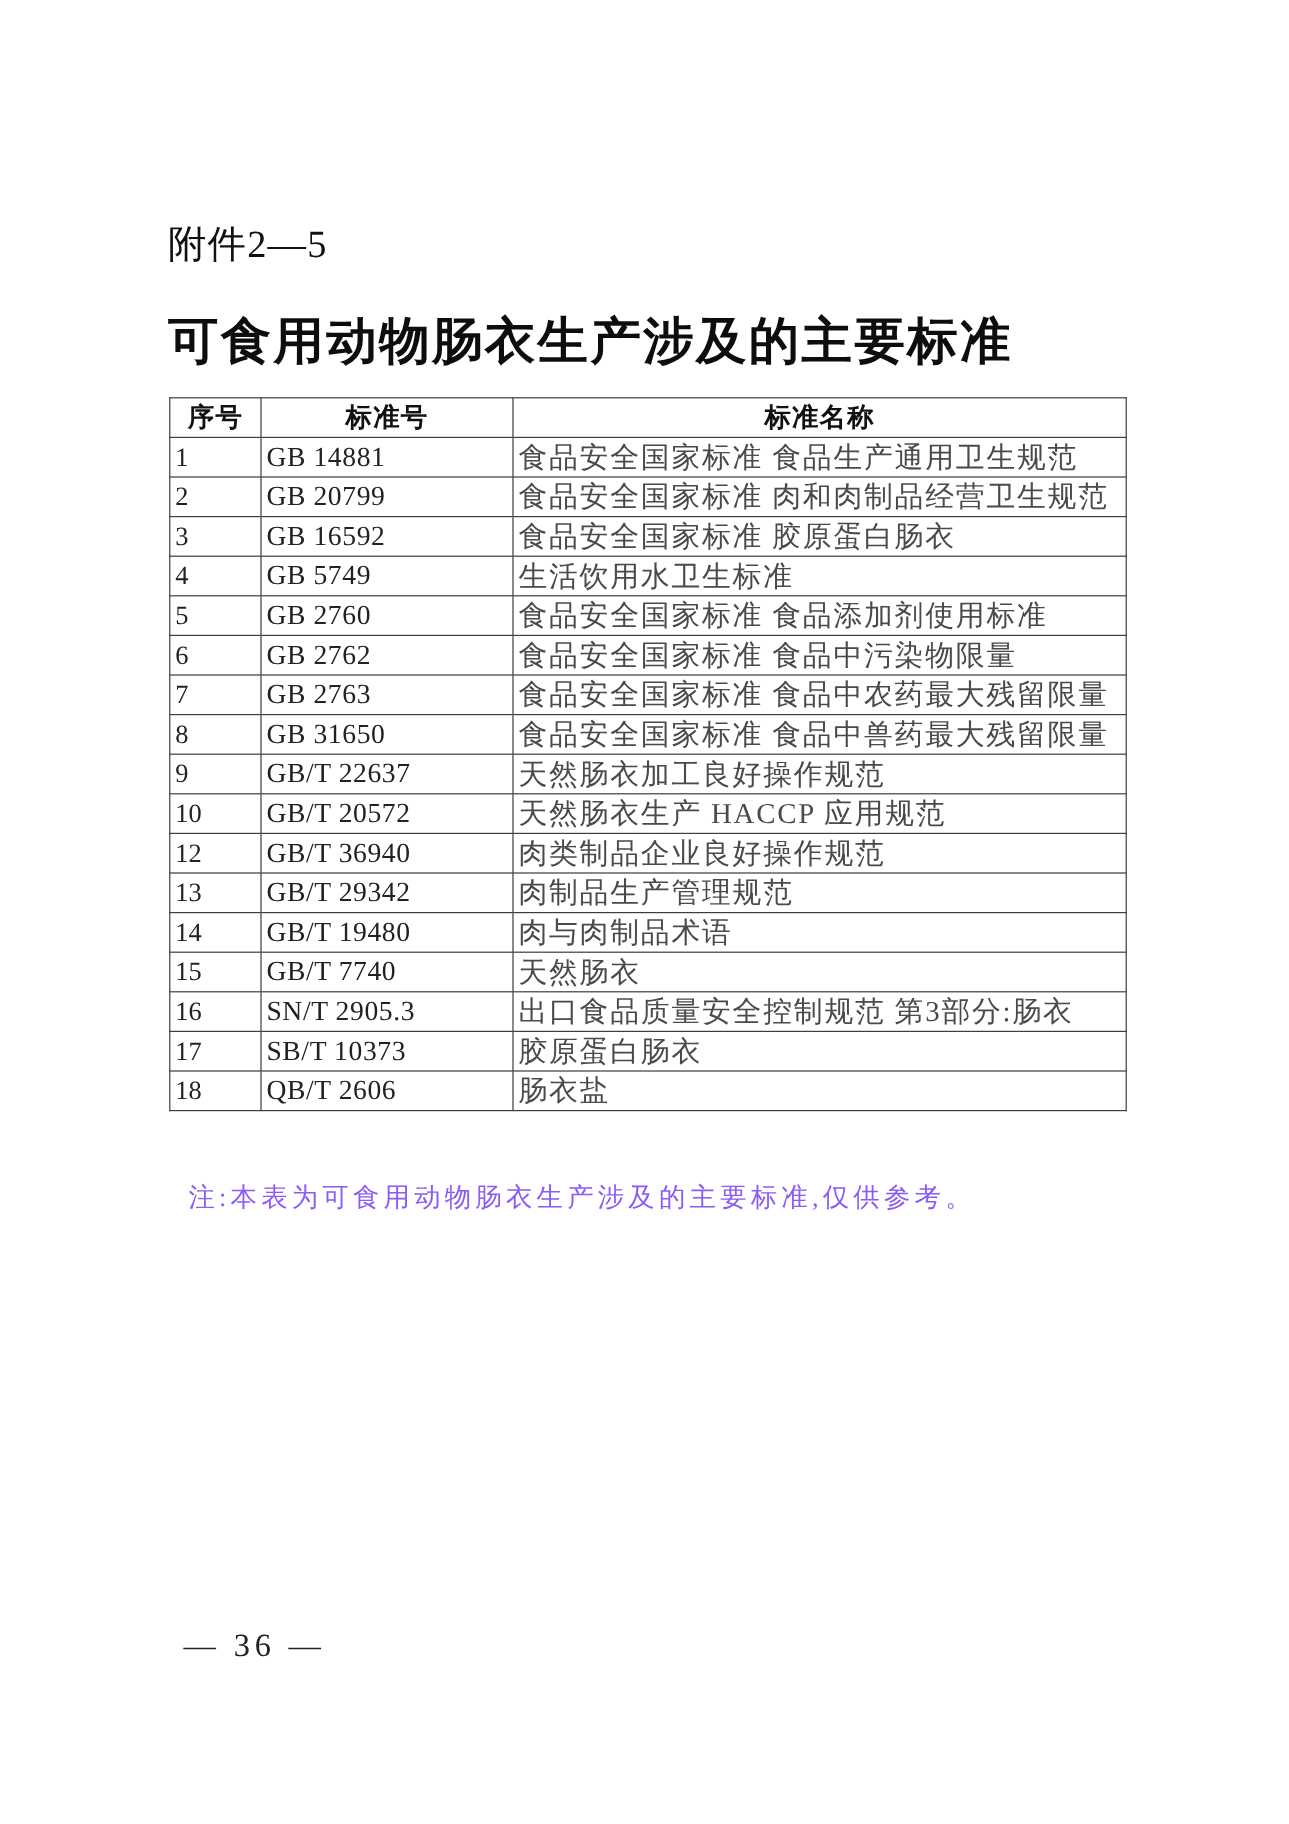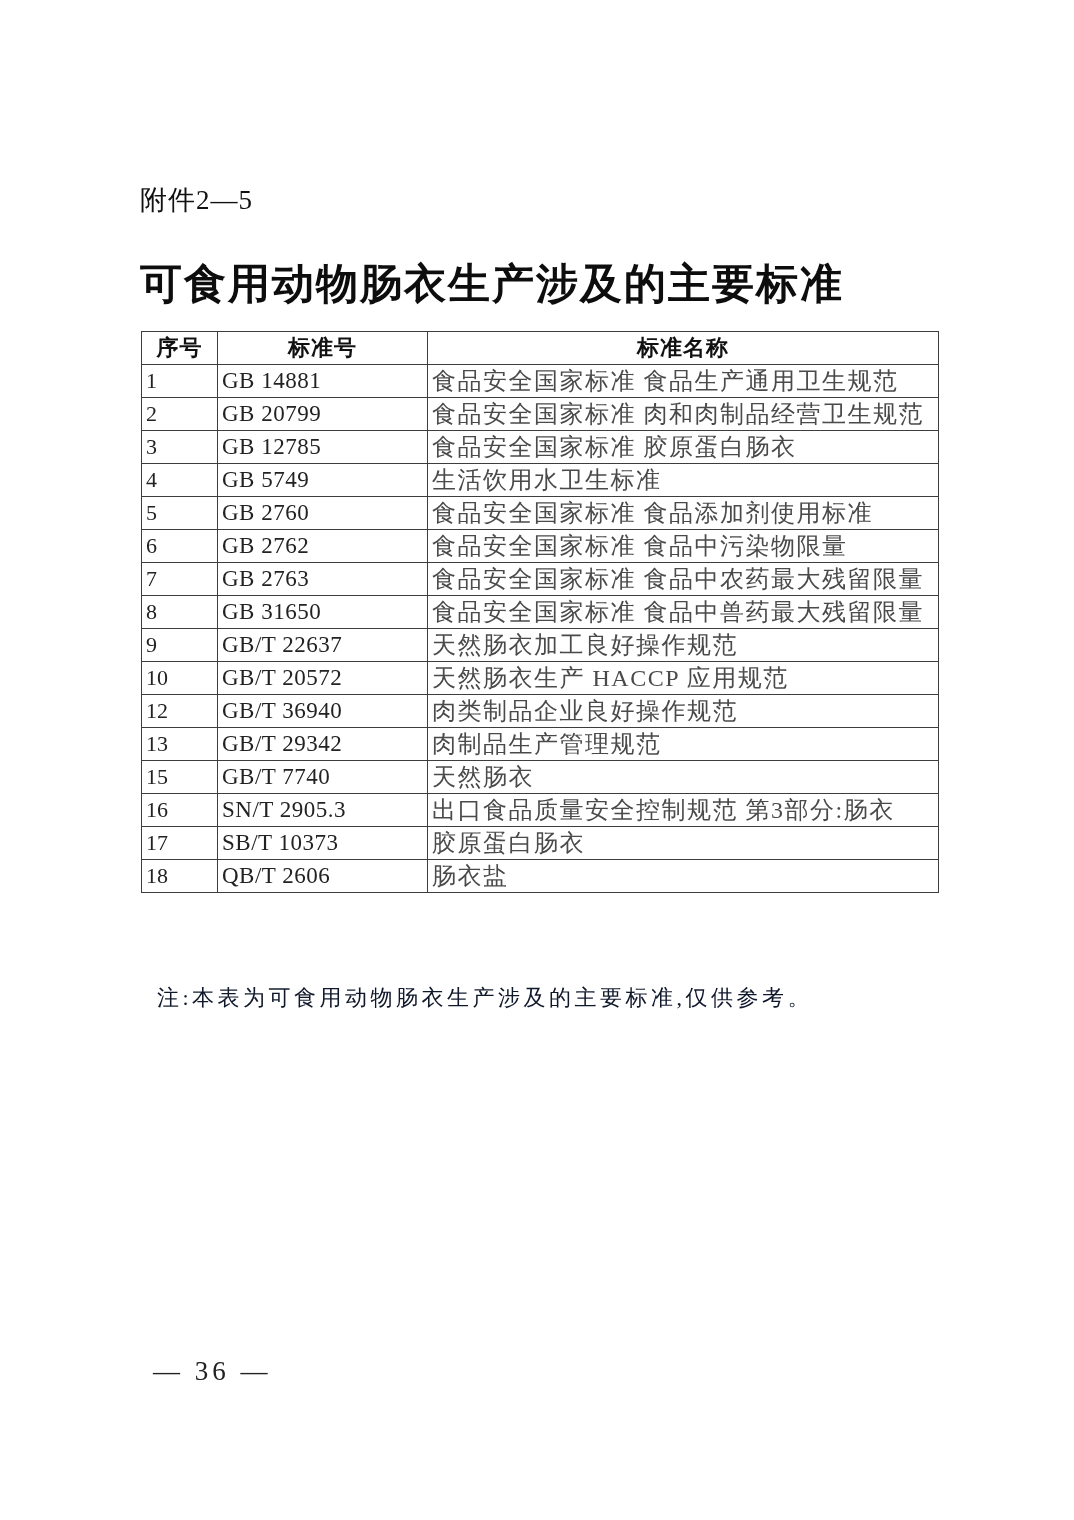--- a/index.html
+++ b/index.html
@@ -14,21 +14,21 @@
   }
   .page {
     position: absolute;
     inset: 0;
     background: #ffffff;
   }
   .attachment-label {
     position: absolute;
     left: 140px;
     top: 182px;
-    font-size: 27px;
+    font-size: 32px;
     letter-spacing: 1px;
     color: #111;
   }
   .doc-title {
     position: absolute;
     left: 140px;
     width: 800px;
     top: 256px;
     text-align: left;
     font-size: 42px;
@@ -74,21 +74,21 @@
     font-size: 24px;
     color: #4a4a4a;
     letter-spacing: 1.5px;
   }
   .table-note {
     position: absolute;
     left: 157px;
     top: 983px;
     font-size: 22px;
     letter-spacing: 3.5px;
-    color: #0f172a;
+    color: #8b5cf6;
   }
   .page-number {
     position: absolute;
     left: 153px;
     top: 1356px;
     font-size: 27px;
     letter-spacing: 4px;
     color: #222;
     text-align: right;
   }
@@ -123,21 +123,21 @@
     </tr>
 
     <tr>
       <td class="cell-no">2</td>
       <td class="cell-code">GB 20799</td>
       <td class="cell-name">食品安全国家标准 肉和肉制品经营卫生规范</td>
     </tr>
 
     <tr>
       <td class="cell-no">3</td>
-      <td class="cell-code">GB 12785</td>
+      <td class="cell-code">GB 16592</td>
       <td class="cell-name">食品安全国家标准 胶原蛋白肠衣</td>
     </tr>
 
     <tr>
       <td class="cell-no">4</td>
       <td class="cell-code">GB 5749</td>
       <td class="cell-name">生活饮用水卫生标准</td>
     </tr>
 
     <tr>
@@ -182,20 +182,25 @@
       <td class="cell-code">GB/T 36940</td>
       <td class="cell-name">肉类制品企业良好操作规范</td>
     </tr>
 
     <tr>
       <td class="cell-no">13</td>
       <td class="cell-code">GB/T 29342</td>
       <td class="cell-name">肉制品生产管理规范</td>
     </tr>
 
+    <tr>
+      <td class="cell-no">14</td>
+      <td class="cell-code">GB/T 19480</td>
+      <td class="cell-name">肉与肉制品术语</td>
+    </tr>
 
     <tr>
       <td class="cell-no">15</td>
       <td class="cell-code">GB/T 7740</td>
       <td class="cell-name">天然肠衣</td>
     </tr>
 
     <tr>
       <td class="cell-no">16</td>
       <td class="cell-code">SN/T 2905.3</td>

